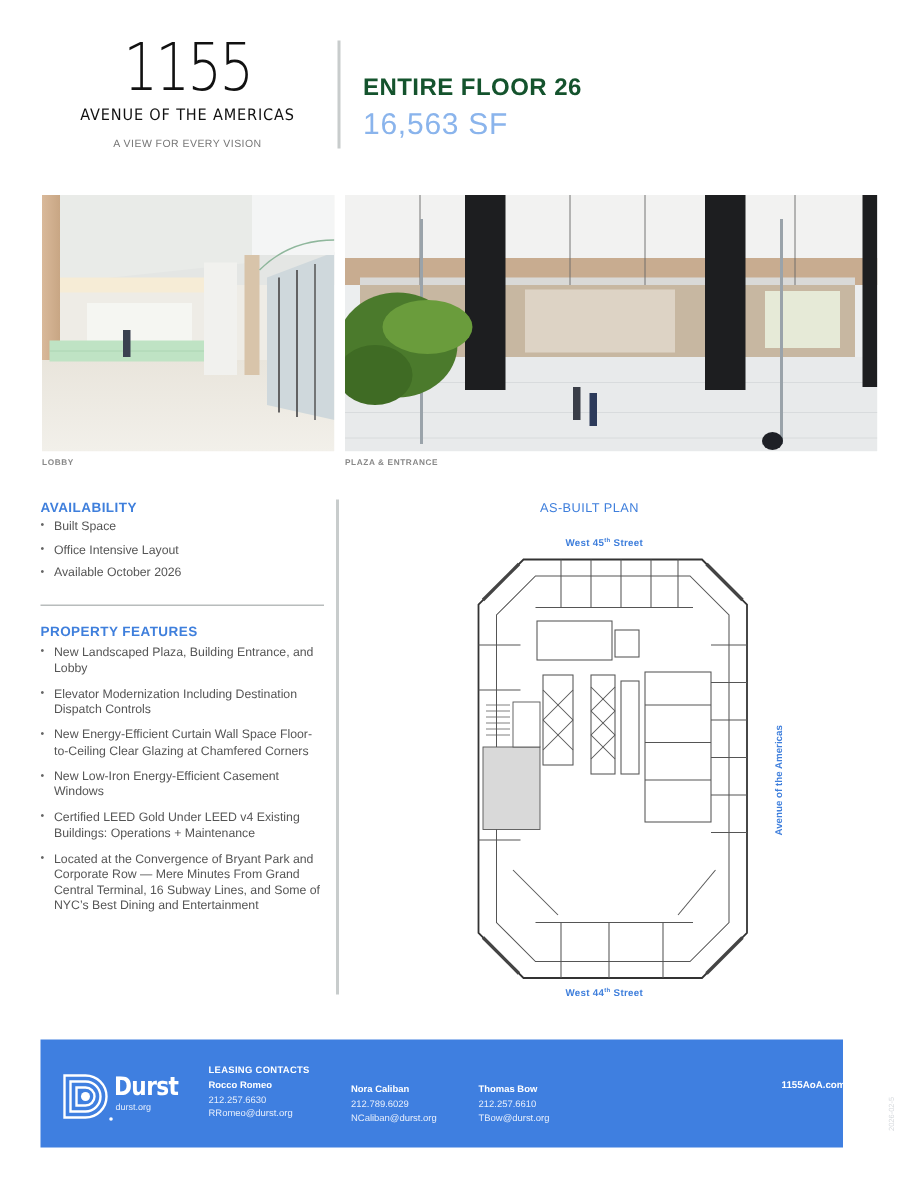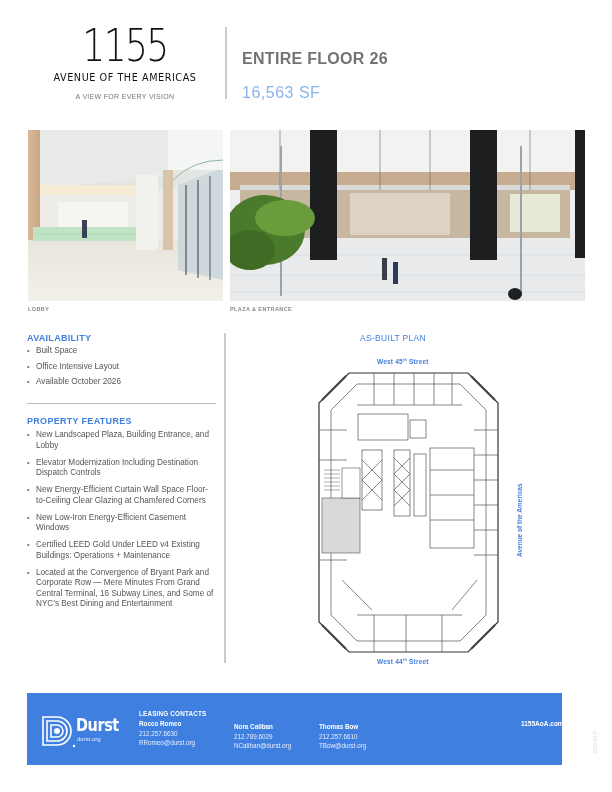--- a/index.html
+++ b/index.html
@@ -5,22 +5,22 @@
   * { box-sizing: border-box; margin: 0; padding: 0; }
   html, body { width: 612px; height: 792px; background: #ffffff; overflow: hidden; }
   body { position: relative; font-family: "Liberation Sans", sans-serif; color: #4a4a4a; }
 
   .logo-block { position: absolute; left: 30px; top: 24px; width: 190px; text-align: center; }
   .logo-number { font-family: "DejaVu Sans", sans-serif; font-weight: 200; font-size: 44px; line-height: 44px; color: #111; letter-spacing: -2px; transform: scaleX(0.82); }
   .logo-sub { font-family: "DejaVu Sans", sans-serif; font-size: 10.5px; letter-spacing: 0.6px; color: #111; margin-top: 3px; transform: scaleX(0.92); }
   .logo-tag { font-size: 7px; letter-spacing: 0.3px; color: #777; margin-top: 10px; }
 
   .header-divider { position: absolute; left: 225px; top: 27px; width: 1.5px; height: 72px; background: #c8cccc; }
-  .floor-title { position: absolute; left: 242px; top: 50px; font-size: 16px; font-weight: bold; color: #737373; letter-spacing: 0.3px; }
-  .floor-area { position: absolute; left: 242px; top: 84px; font-size: 16px; color: #8ab4ec; letter-spacing: 0.5px; }
+  .floor-title { position: absolute; left: 242px; top: 50px; font-size: 16px; font-weight: bold; color: #14532d; letter-spacing: 0.3px; }
+  .floor-area { position: absolute; left: 242px; top: 72px; font-size: 20px; color: #8ab4ec; letter-spacing: 0.5px; }
 
   .photo { position: absolute; top: 130px; height: 171px; overflow: hidden; }
   .photo-lobby { left: 28px; width: 195px; }
   .photo-plaza { left: 230px; width: 355px; }
   .caption { position: absolute; top: 306px; font-size: 5.5px; font-weight: bold; color: #888; letter-spacing: 0.4px; }
 
   .section-h { position: absolute; left: 27px; font-size: 9px; font-weight: bold; color: #3f7fdc; letter-spacing: 0.3px; }
   .bullets { position: absolute; left: 27px; width: 190px; list-style: none; font-size: 8.2px; line-height: 10.5px; color: #555; }
   .bullets li { position: relative; padding-left: 9px; margin-bottom: 6.5px; }
   .bullets li::before { content: "\2022"; position: absolute; left: 0; top: 0; font-size: 7px; color: #666; }

